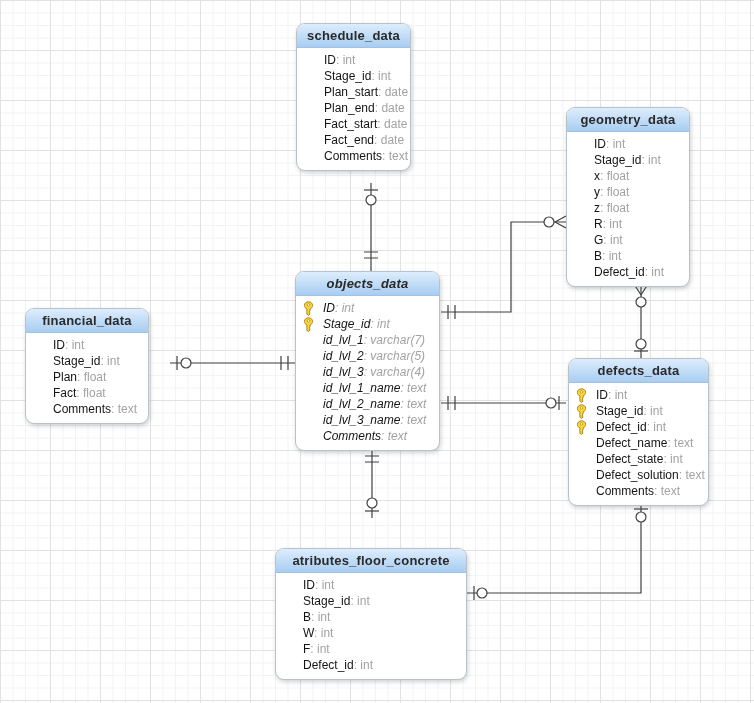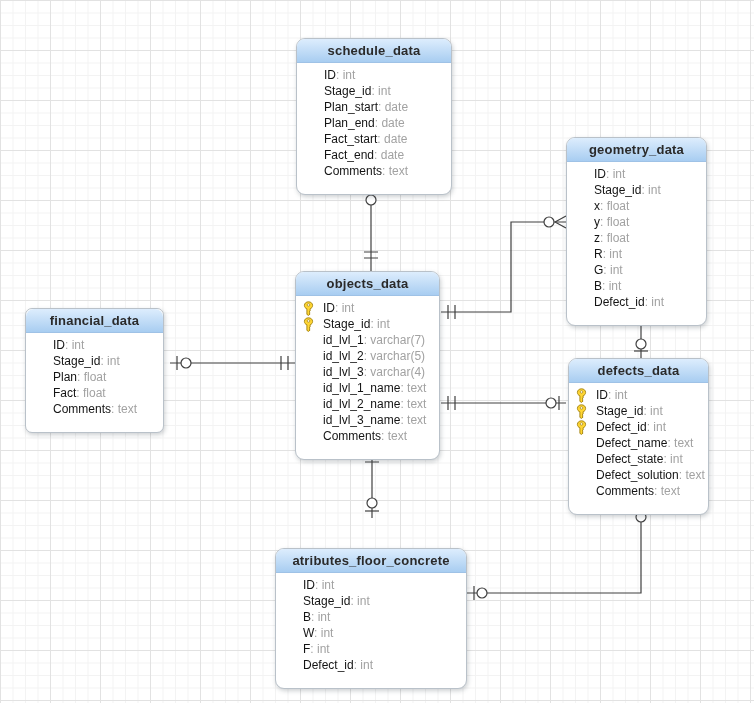--- a/index.html
+++ b/index.html
@@ -50,21 +50,21 @@
     text-align: center;
     font-size: 13px;
     font-weight: bold;
     color: #2a2a2a;
     background: linear-gradient(#ddedfd, #a8cdf1);
     border-bottom: 1px solid #9fc2e6;
     border-radius: 8px 8px 0 0;
     letter-spacing: 0.2px;
   }
   .tbl-body {
-    padding: 4px 6px 15px 0;
+    padding: 4px 6px 6px 0;
   }
   .field-row {
     position: relative;
     height: 16px;
     line-height: 16px;
     font-size: 12px;
     white-space: nowrap;
     padding-left: 27px;
   }
   .f-name { color: #141414; }
@@ -131,49 +131,49 @@
 
     <g>
       <path d="M641 503 V593 H467"></path>
       <path d="M634 509 H648"></path>
       <circle cx="641" cy="517" r="5"></circle>
       <path d="M474 586 V600"></path>
       <circle cx="482" cy="593" r="5"></circle>
     </g>
   </svg>
 
-  <div class="tbl" style="left:296px; top:38px; width:156px;">
+  <div class="tbl" style="left:296px; top:23px; width:115px;">
     <div class="tbl-header">schedule_data</div>
     <div class="tbl-body">
         <div class="field-row"><span class="f-name">ID</span><span class="f-type">: int</span></div>
         <div class="field-row"><span class="f-name">Stage_id</span><span class="f-type">: int</span></div>
         <div class="field-row"><span class="f-name">Plan_start</span><span class="f-type">: date</span></div>
         <div class="field-row"><span class="f-name">Plan_end</span><span class="f-type">: date</span></div>
         <div class="field-row"><span class="f-name">Fact_start</span><span class="f-type">: date</span></div>
         <div class="field-row"><span class="f-name">Fact_end</span><span class="f-type">: date</span></div>
         <div class="field-row"><span class="f-name">Comments</span><span class="f-type">: text</span></div>
       </div>
   </div>
 
-  <div class="tbl" style="left:566px; top:107px; width:141px;margin-top:30px;">
+  <div class="tbl" style="left:566px; top:107px; width:124px;">
     <div class="tbl-header">geometry_data</div>
     <div class="tbl-body">
         <div class="field-row"><span class="f-name">ID</span><span class="f-type">: int</span></div>
         <div class="field-row"><span class="f-name">Stage_id</span><span class="f-type">: int</span></div>
         <div class="field-row"><span class="f-name">x</span><span class="f-type">: float</span></div>
         <div class="field-row"><span class="f-name">y</span><span class="f-type">: float</span></div>
         <div class="field-row"><span class="f-name">z</span><span class="f-type">: float</span></div>
         <div class="field-row"><span class="f-name">R</span><span class="f-type">: int</span></div>
         <div class="field-row"><span class="f-name">G</span><span class="f-type">: int</span></div>
         <div class="field-row"><span class="f-name">B</span><span class="f-type">: int</span></div>
         <div class="field-row"><span class="f-name">Defect_id</span><span class="f-type">: int</span></div>
       </div>
   </div>
 
-  <div class="tbl" style="left:295px; top:271px; width:145px;">
+  <div class="tbl" style="left:295px; top:271px; width:145px;font-style:italic;">
     <div class="tbl-header">objects_data</div>
     <div class="tbl-body">
         <div class="field-row"><span class="key-wrap">
             <svg width="11" height="15" viewBox="0 0 11 15">
               <path d="M5.5 0.8 C3.1 0.8 1.4 2.4 1.4 4.4 C1.4 6 2.4 7.3 3.9 7.8 L3.9 13.4 L5.5 14.4 L7.1 13 L6.1 12.3 L7.1 11.5 L6.1 10.8 L7.1 10 L7.1 7.8 C8.6 7.3 9.6 6 9.6 4.4 C9.6 2.4 7.9 0.8 5.5 0.8 Z" fill="#ffd633" stroke="#a08010" stroke-width="0.9"></path>
               <circle cx="5.5" cy="3.9" r="1.3" fill="#fffbe6" stroke="#a08010" stroke-width="0.7"></circle>
             </svg>
           </span><span class="f-name">ID</span><span class="f-type">: int</span></div>
         <div class="field-row"><span class="key-wrap">
             <svg width="11" height="15" viewBox="0 0 11 15">
@@ -184,21 +184,21 @@
         <div class="field-row"><span class="f-name">id_lvl_1</span><span class="f-type">: varchar(7)</span></div>
         <div class="field-row"><span class="f-name">id_lvl_2</span><span class="f-type">: varchar(5)</span></div>
         <div class="field-row"><span class="f-name">id_lvl_3</span><span class="f-type">: varchar(4)</span></div>
         <div class="field-row"><span class="f-name">id_lvl_1_name</span><span class="f-type">: text</span></div>
         <div class="field-row"><span class="f-name">id_lvl_2_name</span><span class="f-type">: text</span></div>
         <div class="field-row"><span class="f-name">id_lvl_3_name</span><span class="f-type">: text</span></div>
         <div class="field-row"><span class="f-name">Comments</span><span class="f-type">: text</span></div>
       </div>
   </div>
 
-  <div class="tbl" style="left:25px; top:308px; width:139px;border-radius:7px;">
+  <div class="tbl" style="left:25px; top:308px; width:124px;">
     <div class="tbl-header">financial_data</div>
     <div class="tbl-body">
         <div class="field-row"><span class="f-name">ID</span><span class="f-type">: int</span></div>
         <div class="field-row"><span class="f-name">Stage_id</span><span class="f-type">: int</span></div>
         <div class="field-row"><span class="f-name">Plan</span><span class="f-type">: float</span></div>
         <div class="field-row"><span class="f-name">Fact</span><span class="f-type">: float</span></div>
         <div class="field-row"><span class="f-name">Comments</span><span class="f-type">: text</span></div>
       </div>
   </div>
 

